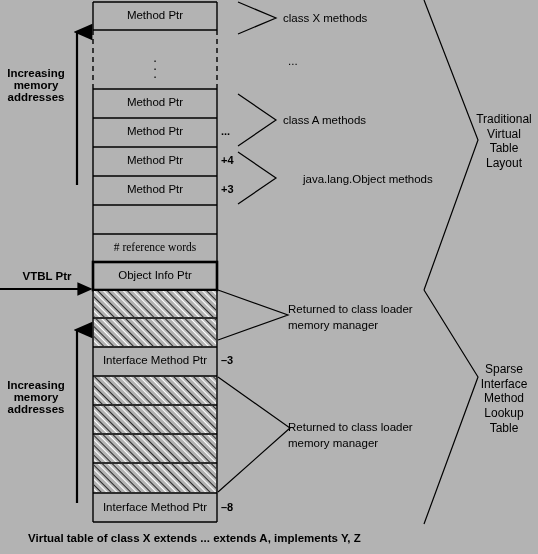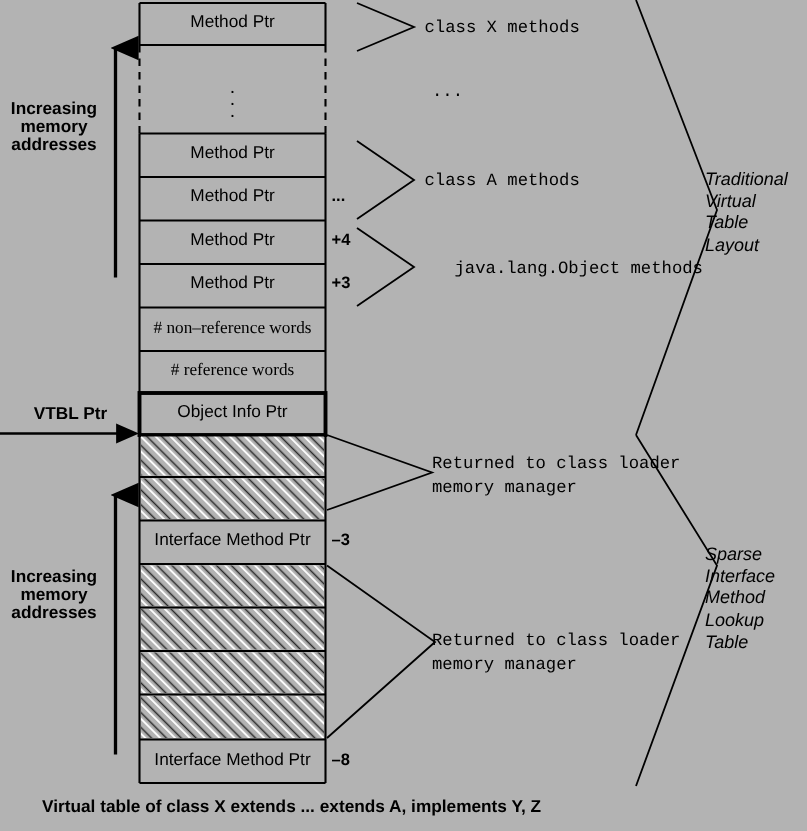--- a/index.html
+++ b/index.html
@@ -51,29 +51,28 @@
     text-align: center;
     font-size: 11.5px;
     font-weight: bold;
     color: #000;
   }
   .brace-label {
     position: absolute;
     font-size: 11.5px;
     color: #000;
     text-align: left;
-    font-family: Liberation Mono, monospace;
   }
   .brace-label.ctr { text-align: left; }
   .rightlabel {
     position: absolute;
     font-size: 12px;
     color: #000;
+    text-align: center;
     line-height: 1.22;
-    font-style: italic;
   }
   .caption {
     position: absolute;
     font-size: 11.5px;
     font-weight: bold;
     color: #000;
     white-space: pre;
   }
   .dots-vert {
     position: absolute;
@@ -189,21 +188,20 @@
   </svg>
 
   <div class="rowtext" style="top:9px;">Method Ptr</div>
   <div class="dots-vert" style="top:50px;">.</div>
   <div class="dots-vert" style="top:58px;">.</div>
   <div class="dots-vert" style="top:66px;">.</div>
   <div class="rowtext" style="top:96px;">Method Ptr</div>
   <div class="rowtext" style="top:125px;">Method Ptr</div>
   <div class="rowtext" style="top:154px;">Method Ptr</div>
   <div class="rowtext" style="top:183px;">Method Ptr</div>
-  <div class="rowtext serif" style="top:213px;"># non–reference words</div>
   <div class="rowtext serif" style="top:241px;font-family:Liberation Serif, serif;"># reference words</div>
   <div class="rowtext" style="top:269px;">Object Info Ptr</div>
   <div class="rowtext" style="top:354px;">Interface Method Ptr</div>
   <div class="rowtext" style="top:501px;">Interface Method Ptr</div>
 
   <div class="offset" style="top:125px;">...</div>
   <div class="offset" style="top:154px;">+4</div>
   <div class="offset" style="top:183px;">+3</div>
   <div class="offset" style="top:354px;">–3</div>
   <div class="offset" style="top:501px;">–8</div>

